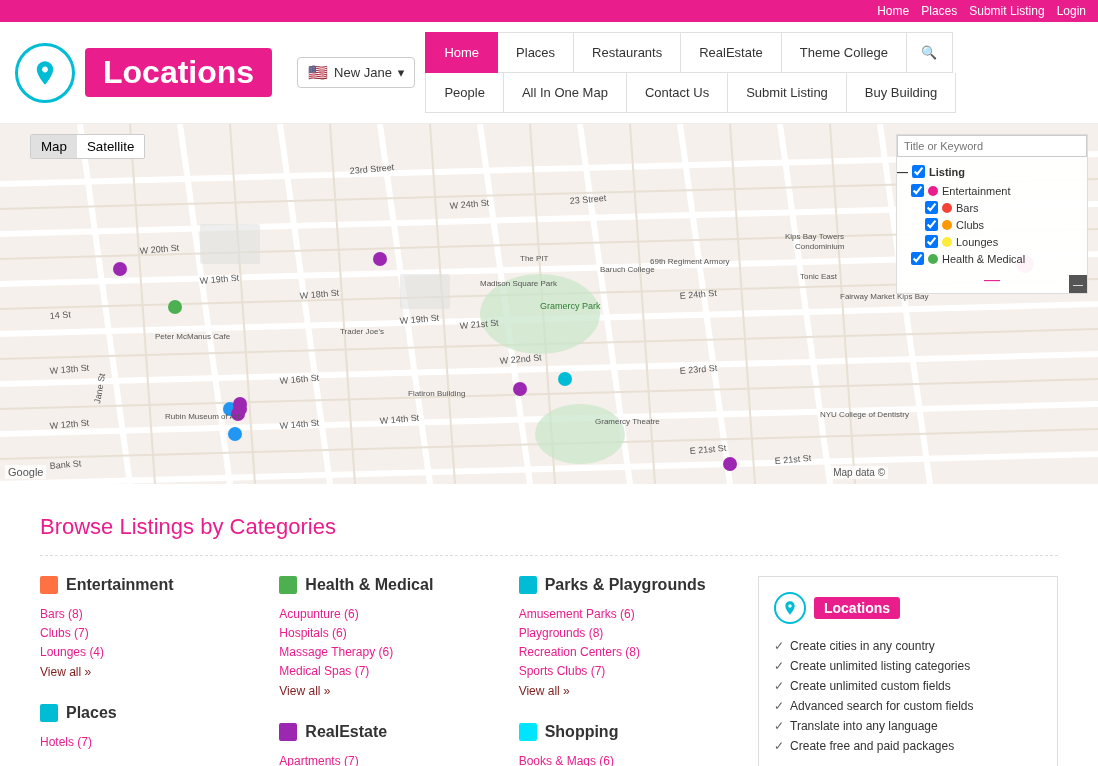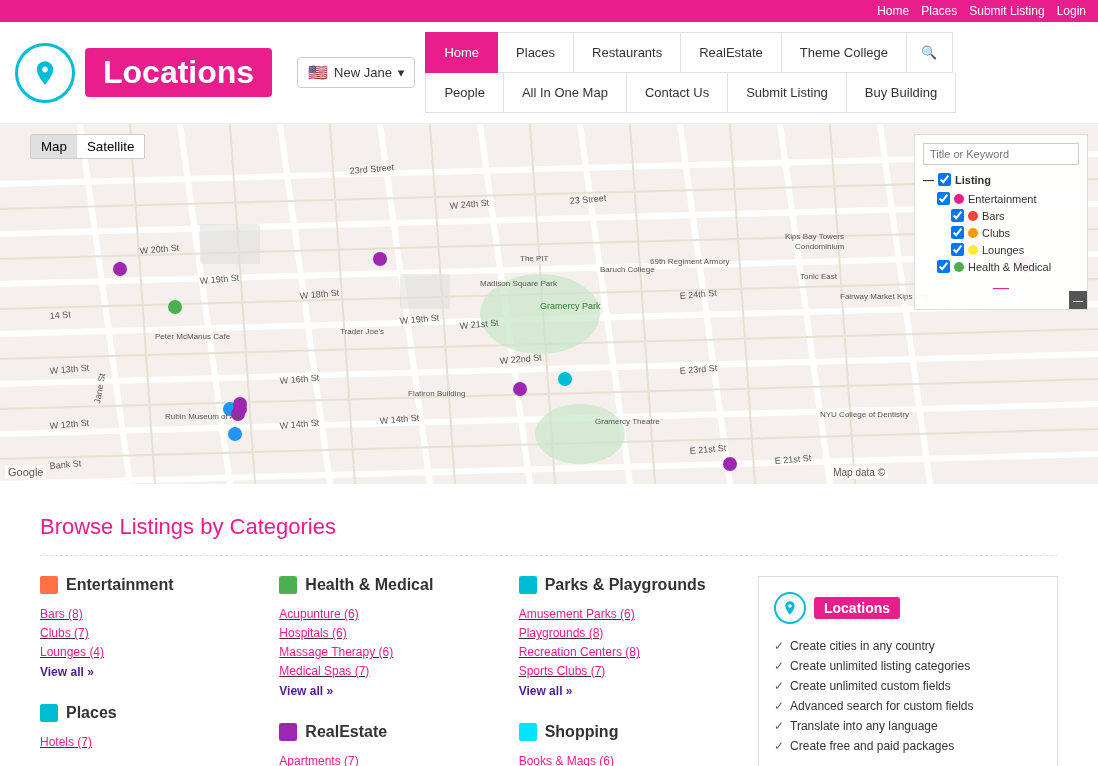--- a/index.html
+++ b/index.html
@@ -148,24 +148,23 @@
       background: #fff;
       border: none;
     }
     .map-type-btn.active { background: #e0e0e0; }
 
     
     .map-sidebar {
       position: absolute;
       top: 10px;
       right: 10px;
-      width: 174px;
+      width: 192px;
       background: rgba(255,255,255,0.95);
       border: 1px solid #ddd;
-      padding: 8px;
       font-size: 11px;
     }
     .map-sidebar input[type="text"] {
       width: 100%;
       border: 1px solid #ccc;
       padding: 4px 6px;
       font-size: 11px;
       margin-bottom: 8px;
     }
     .filter-section { margin-bottom: 4px; }
@@ -231,33 +230,32 @@
       margin-bottom: 10px;
       color: #333;
     }
     .cat-icon {
       width: 18px;
       height: 18px;
       border-radius: 2px;
       display: inline-block;
     }
     .cat-list { list-style: none; }
-    .cat-list li { padding: 2px 0; text-decoration: underline; }
+    .cat-list li { padding: 2px 0; }
     .cat-list li a {
       color: #e91e8c;
       text-decoration: none;
       font-size: 12px;
     }
     .view-all {
-      color: #4c1d95;
+      color: #7f1d1d;
       font-size: 12px;
       text-decoration: none;
       display: inline-block;
       margin-top: 4px;
-      font-weight: bold;
     }
 
     
     .feature-box {
       border: 1px solid #ddd;
       padding: 15px;
       font-size: 12px;
     }
     .feature-box-header {
       display: flex;

